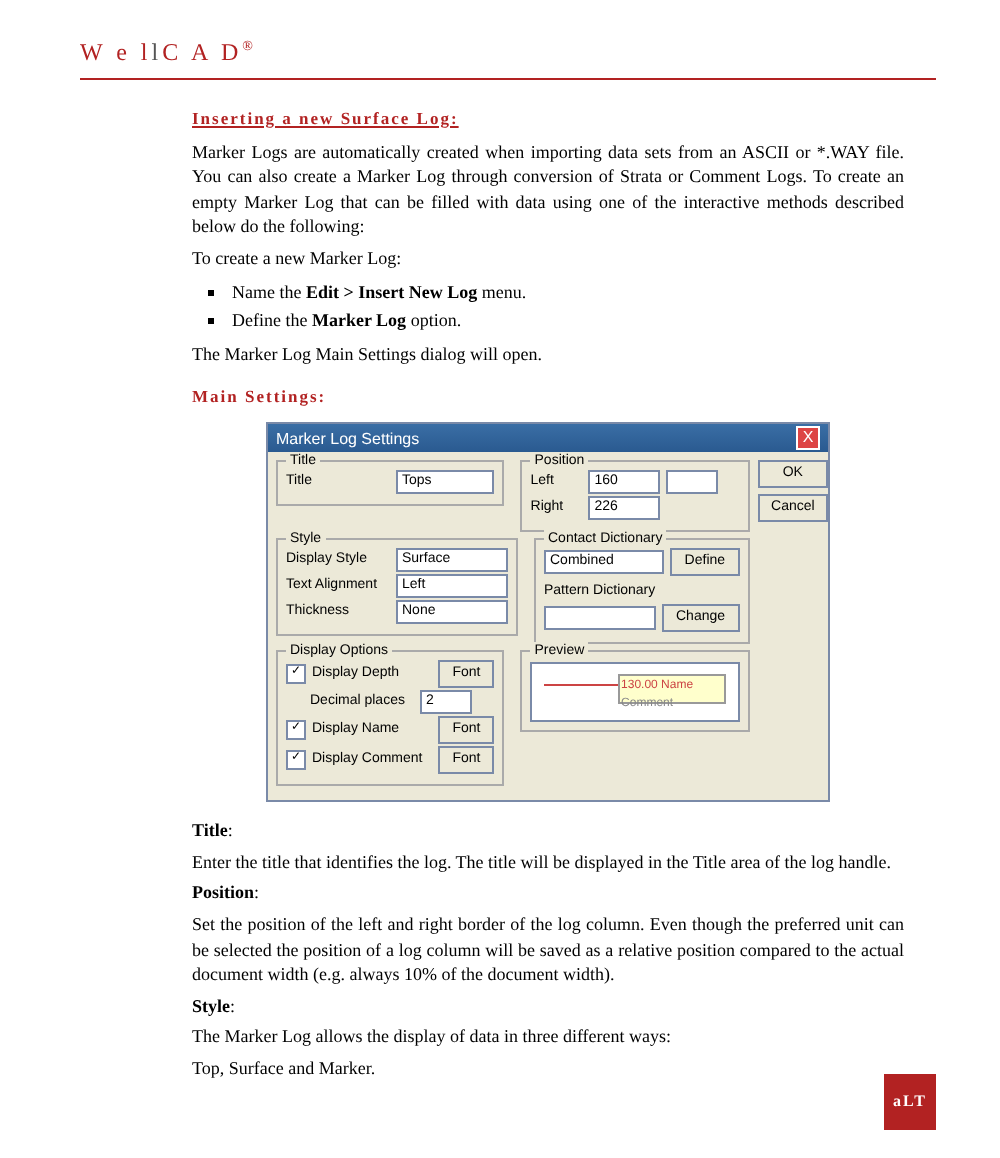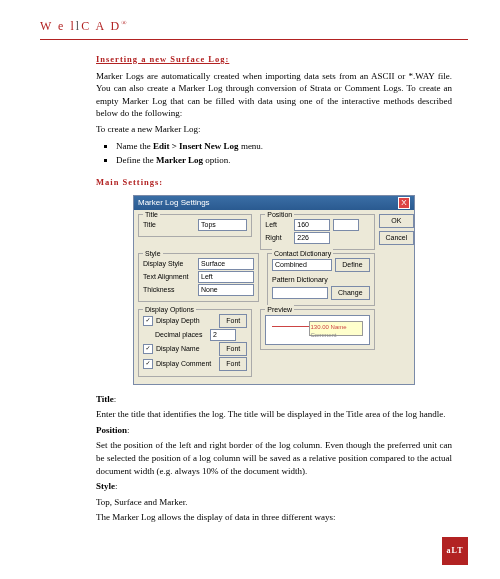--- a/index.html
+++ b/index.html
@@ -48,20 +48,21 @@
   <div class="rule"></div>
 
   <div class="content">
     <div class="sec-head underline">Inserting a new Surface Log:</div>
     <p>Marker Logs are automatically created when importing data sets from an ASCII or *.WAY file. You can also create a Marker Log through conversion of Strata or Comment Logs. To create an empty Marker Log that can be filled with data using one of the interactive methods described below do the following:</p>
     <p>To create a new Marker Log:</p>
     <ul>
       <li><span>Name the </span><span class="bold">Edit &gt; Insert New Log</span><span> menu.</span></li>
       <li><span>Define the </span><span class="bold">Marker Log</span><span> option.</span></li>
     </ul>
+    <p>The Marker Log Main Settings dialog will open.</p>
 
     <div class="sec-head">Main Settings:</div>
 
     <div class="dialog">
       <div class="titlebar">
         <span>Marker Log Settings</span>
         <span class="closex">X</span>
       </div>
       <div class="dlg-body">
         <div class="dlg-left">
@@ -164,18 +165,18 @@
           <div class="btn">Cancel</div>
         </div>
       </div>
     </div>
 
     <p><span class="bold">Title</span><span>:</span></p>
     <p>Enter the title that identifies the log. The title will be displayed in the Title area of the log handle.</p>
     <p><span class="bold">Position</span><span>:</span></p>
     <p>Set the position of the left and right border of the log column. Even though the preferred unit can be selected the position of a log column will be saved as a relative position compared to the actual document width (e.g. always 10% of the document width).</p>
     <p><span class="bold">Style</span><span>:</span></p>
+    <p>The Marker Log allows the display of data in three different ways:</p>
     <p>Top, Surface and Marker.</p>
-    <p>The Marker Log allows the display of data in three different ways:</p>
   </div>
 
   <div class="footer-logo">aLT</div>
 </div>
 
 </body></html>

